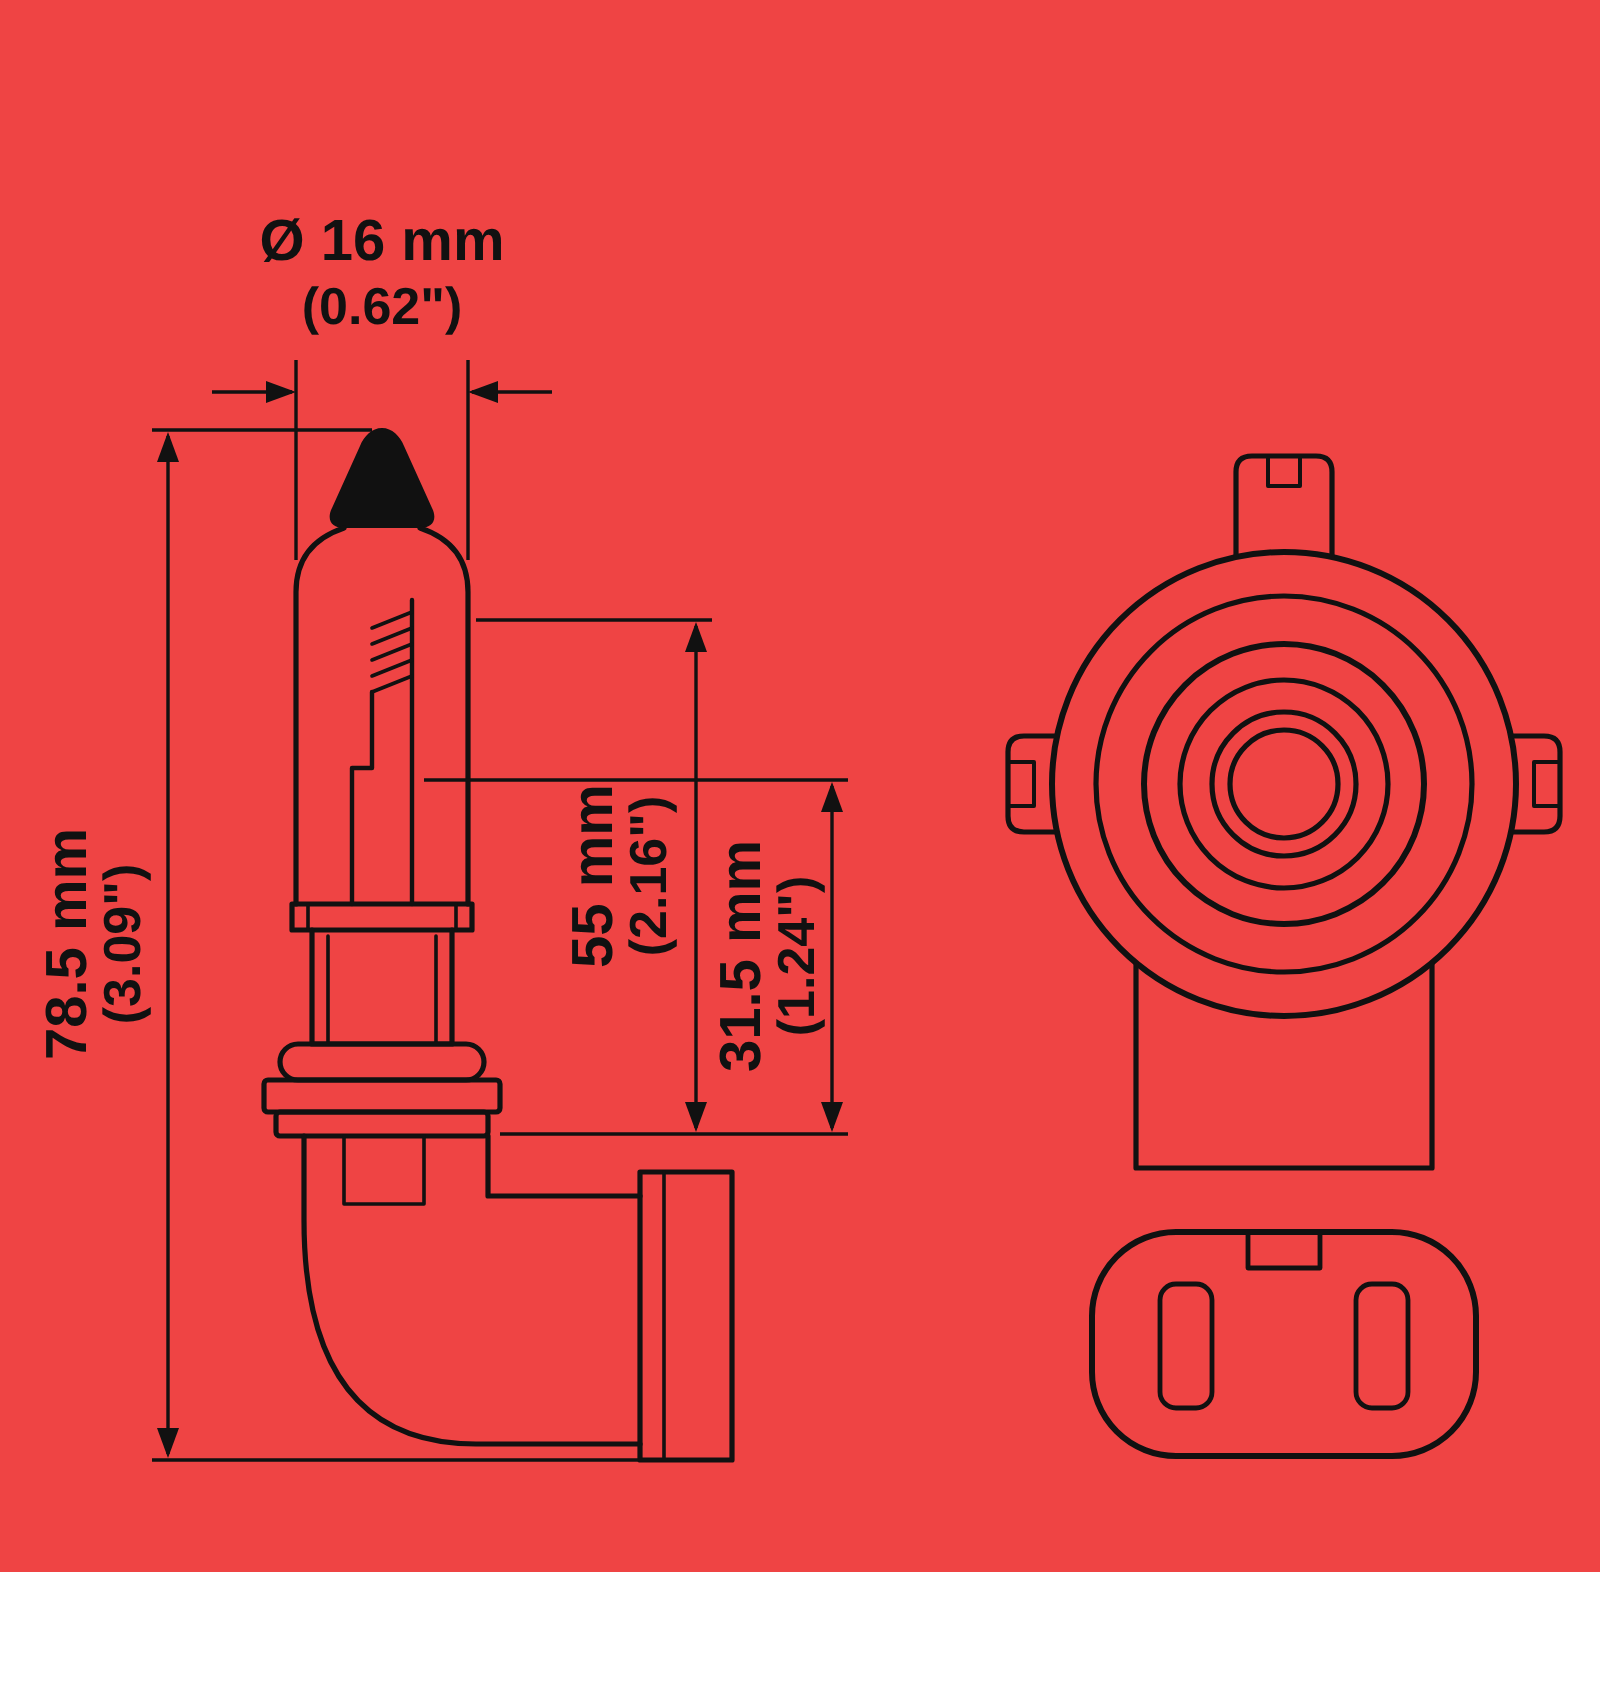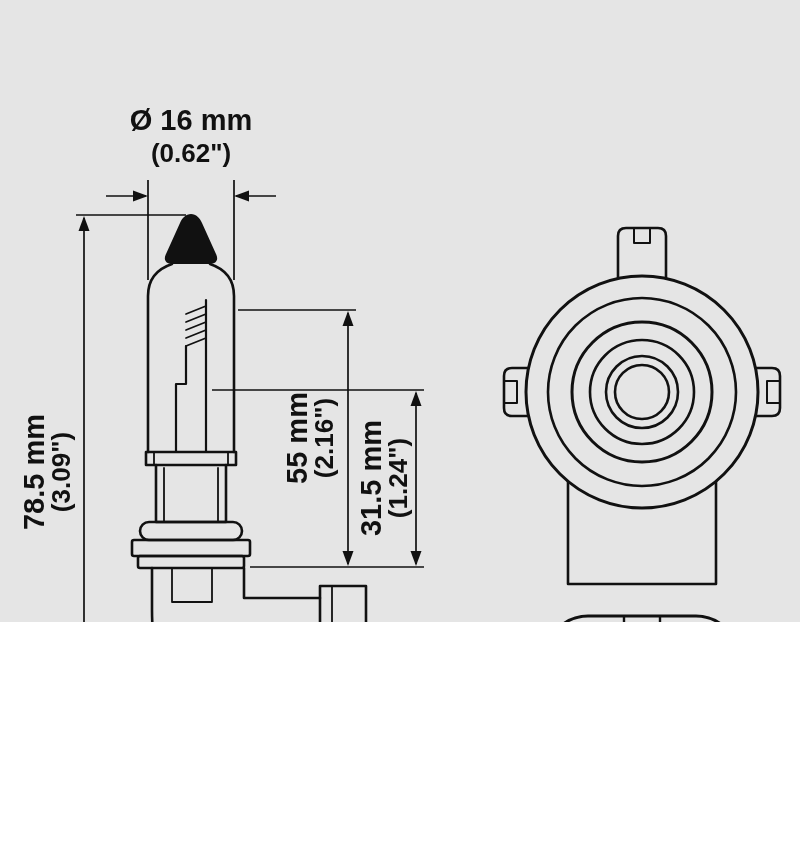--- a/index.html
+++ b/index.html
@@ -1,17 +1,17 @@
 <!DOCTYPE html>
 <html><head>
 <meta charset="utf-8">
 <style>
   html,body{margin:0;padding:0;background:#ffffff;}
   .page{
-    width:800px;height:622px;background:#e5e5e5;position:relative;
+    width:800px;height:786px;background:#ef4444;position:relative;
     font-family:"Liberation Sans",sans-serif;overflow:hidden;
   }
   svg{display:block;}
   svg text{
     font-family:"Liberation Sans",sans-serif;
     font-weight:700;
     fill:#111111;
   }
   .dim-metric{font-size:29px;}
   .dim-imperial{font-size:26px;}

